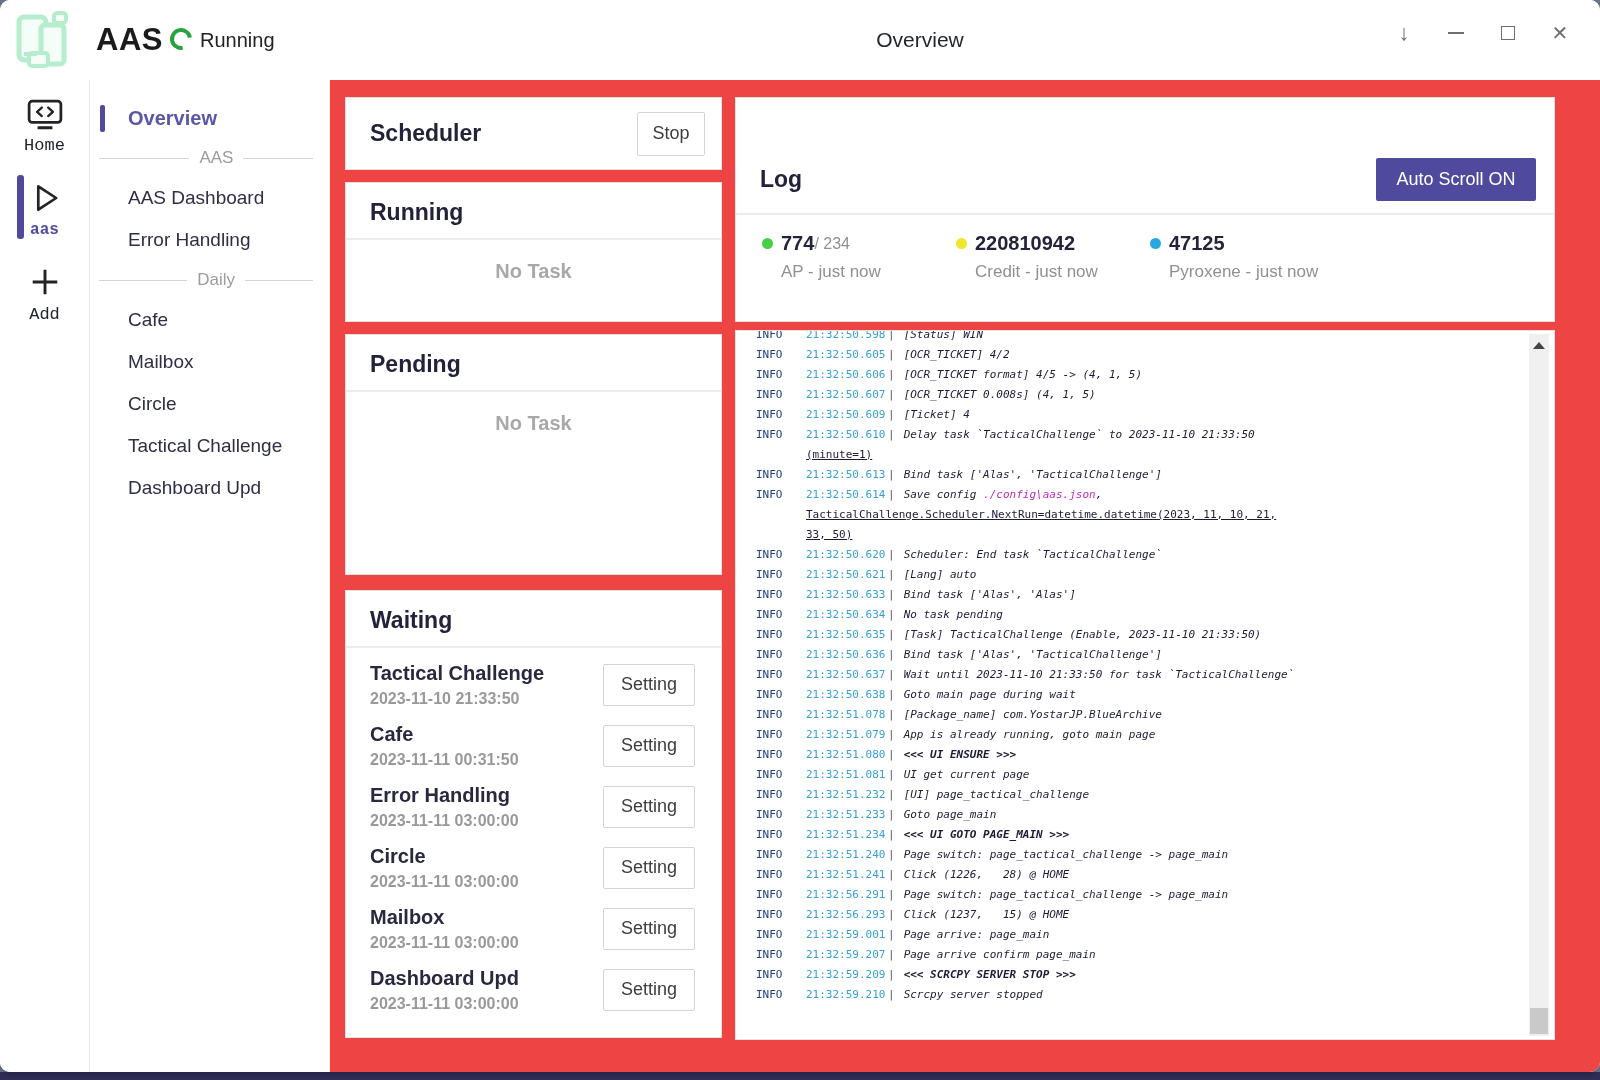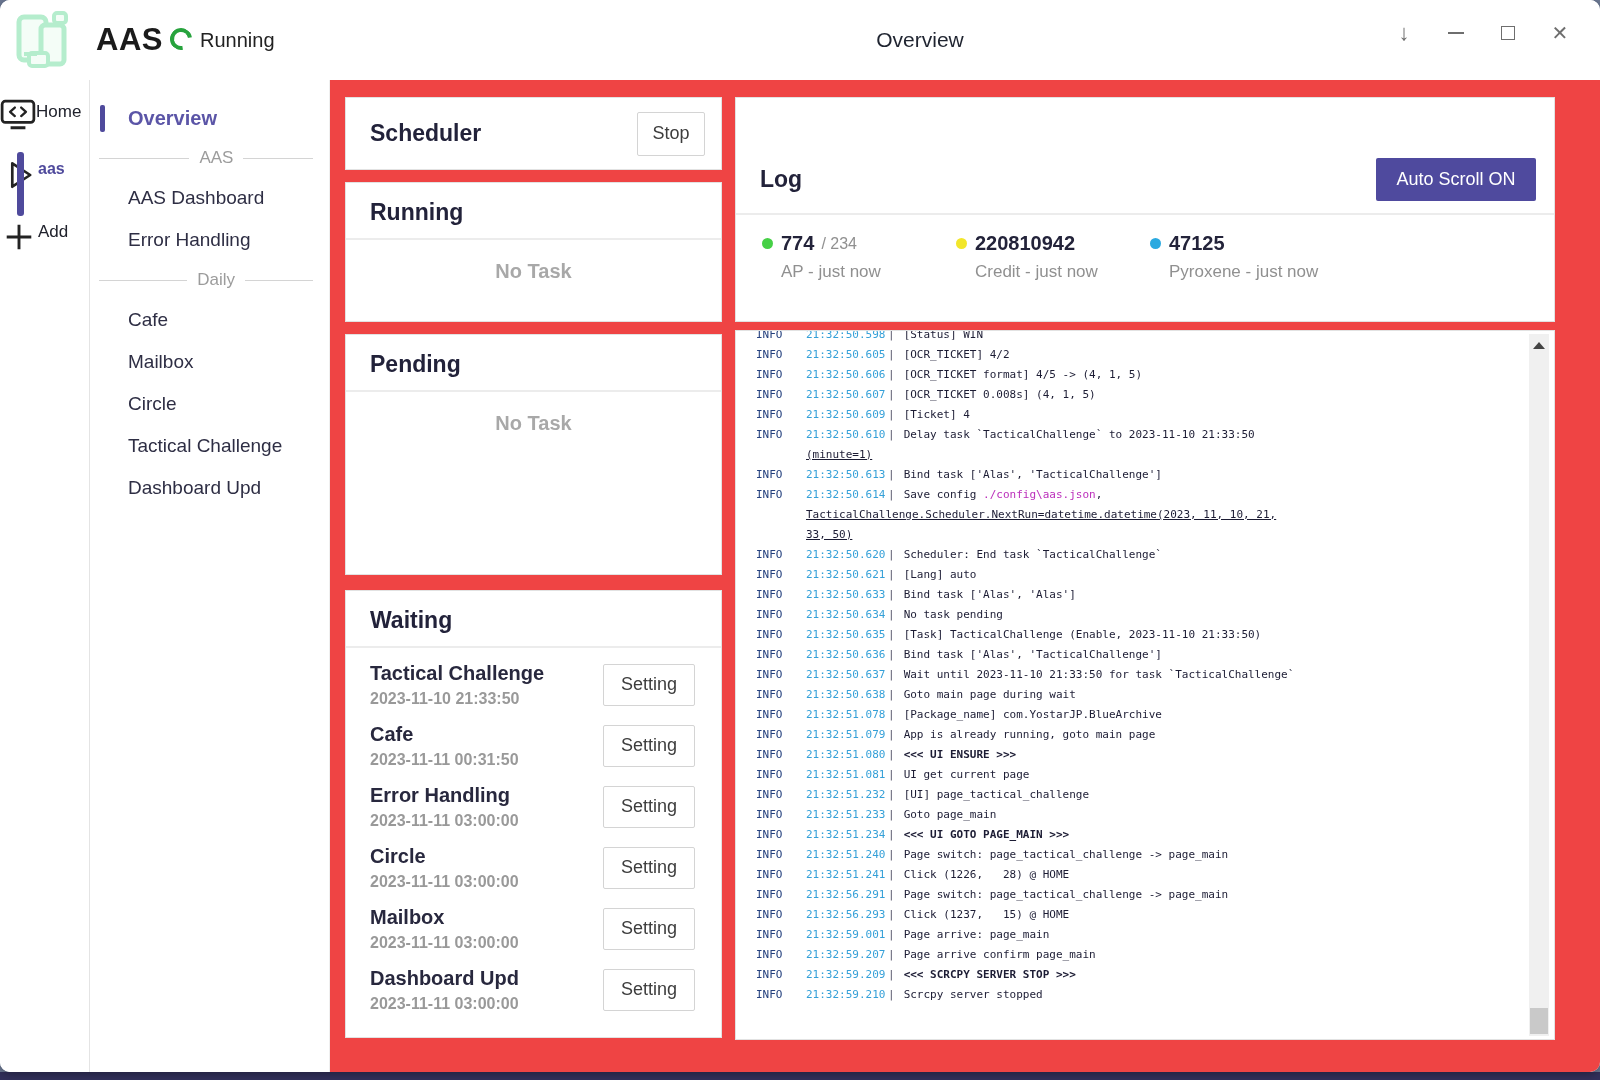--- a/index.html
+++ b/index.html
@@ -16,21 +16,21 @@
   .status-text { position:absolute; left:200px; top:29px; font-size:20px; color:#222; }
   .win-title { position:absolute; left:240px; right:0; top:28px; text-align:center; font-size:21px; color:#1f2430; }
   .win-controls { position:absolute; right:14px; top:14px; display:flex; align-items:center; }
   .win-btn { width:52px; height:38px; display:flex; align-items:center; justify-content:center; color:#6e6e6e; font-size:22px; cursor:default; }
   .glyph-min { width:16px; height:2px; background:#6e6e6e; }
   .glyph-max { width:14px; height:14px; border:1.6px solid #6e6e6e; }
   .glyph-close { font-size:20px; }
 
   
   .rail { position:absolute; left:0; top:80px; bottom:0; width:90px; background:#fff; border-right:1px solid #e4e4e4; }
-  .rail-item { position:relative; width:100%; display:flex; flex-direction:row; align-items:flex-start; padding-top:18px; padding-bottom:6px; }
+  .rail-item { position:relative; width:100%; display:flex; flex-direction:column; align-items:center; padding-top:18px; padding-bottom:6px;font-family:Liberation Mono, monospace; }
   .rail-item .rail-label { margin-top:4px; font-size:17px; color:#20222c; }
   .rail-item.active .rail-label { color:#4f4a9c; font-weight:700; font-size:16px; }
   .rail-indicator { position:absolute; left:17px; top:14px; width:7px; height:64px; background:#4f4a9c; border-radius:3px; }
 
   
   .sidenav { position:absolute; left:91px; top:80px; bottom:0; width:239px; background:#fff; border-right:1px solid #efefef; padding-top:17px; }
   .nav-item { position:relative; height:42px; display:flex; align-items:center; padding-left:37px; font-size:19px; color:#2e2e44; cursor:default; }
   .nav-item.active { color:#5b55a7; font-weight:700; font-size:20px; }
   .nav-indicator { position:absolute; left:9px; top:8px; width:5px; height:27px; background:#4f4a9c; border-radius:2px; }
   .nav-divider { height:38px; display:flex; align-items:center; padding:0 16px 0 8px; }
@@ -62,32 +62,32 @@
   .setting-btn { width:92px; height:42px; }
 
   .card-log { left:405px; top:17px; width:820px; height:225px; padding-top:16px; }
   .log-head { display:flex; align-items:center; padding:0 18px 0 0;margin-top:44px; }
   .autoscroll-btn { margin-left:auto; width:160px; height:43px; background:#4f4a9e; color:#fff; border:none; border-radius:2px; font-size:18px; font-family:inherit; cursor:default; }
   .log-stats { display:flex; margin-top:17px; padding-left:26px; }
   .stat { width:194px; }
   .stat-top { display:flex; align-items:center; }
   .stat-dot { width:11px; height:11px; border-radius:50%; margin-right:8px; }
   .stat-value { font-size:20px; font-weight:700; color:#23233a; }
-  .stat-suffix { margin-left:7px; font-size:16px; color:#909090; }
+  .stat-suffix { font-size:16px; color:#909090; }
   .stat-label { margin-top:7px; margin-left:19px; font-size:17px; color:#909090; }
 
   
   .log-view { left:405px; top:250px; width:820px; height:710px; overflow:hidden; position:absolute; }
   .log-body { margin-top:-7px; padding-left:20px; padding-right:44px;
               font-family:"DejaVu Sans Mono","Liberation Mono",monospace; font-size:11px; }
   .log-row, .log-cont { display:flex; height:20px; align-items:center; white-space:pre; }
   .ll { width:50px; color:#24407e; flex:none; }
   .lt { width:82px; color:#35a0d8; flex:none; }
   .lp { color:#55556a; margin-right:9px; flex:none; }
-  .lm { color:#1c1c34; }
+  .lm { color:#1c1c34;font-style:italic; }
   .lm.bold { font-weight:bold; }
   .lm-path { color:#bb2fbb; }
   .log-cont { padding-left:50px; color:#1c1c34;text-decoration:underline; }
 
   .scrollbar { position:absolute; top:3px; bottom:3px; right:5px; width:20px; background:#f0f0f0; }
   .scroll-up { position:absolute; top:8px; left:4px; width:0; height:0; border-left:6px solid transparent; border-right:6px solid transparent; border-bottom:7px solid #444; }
   .scroll-thumb { position:absolute; bottom:2px; left:1px; width:18px; height:26px; background:#c9c9c9; }
 </style>
 </head>
 <body>

